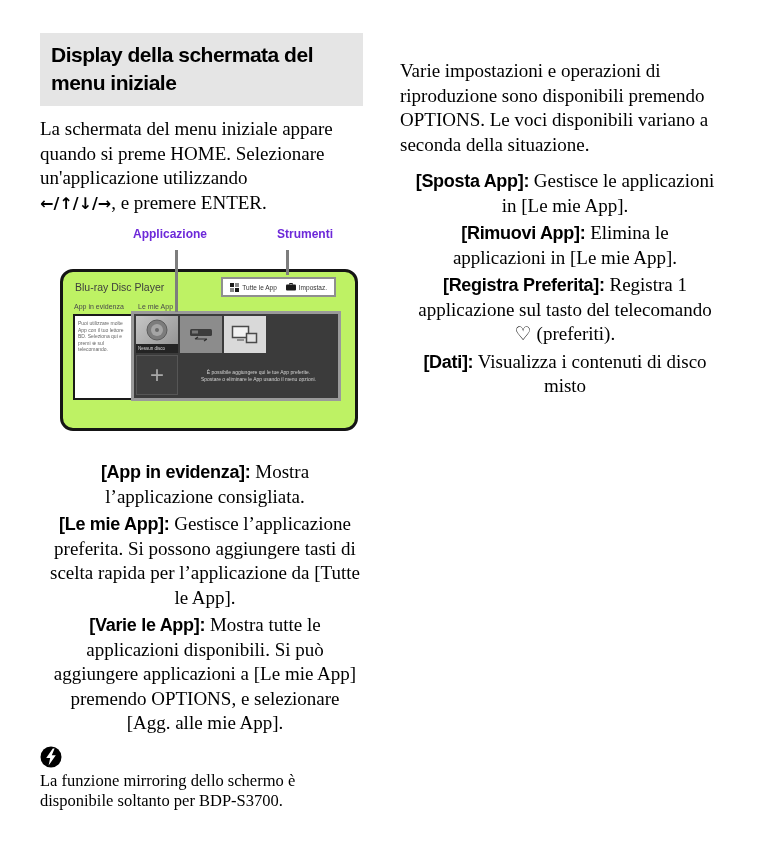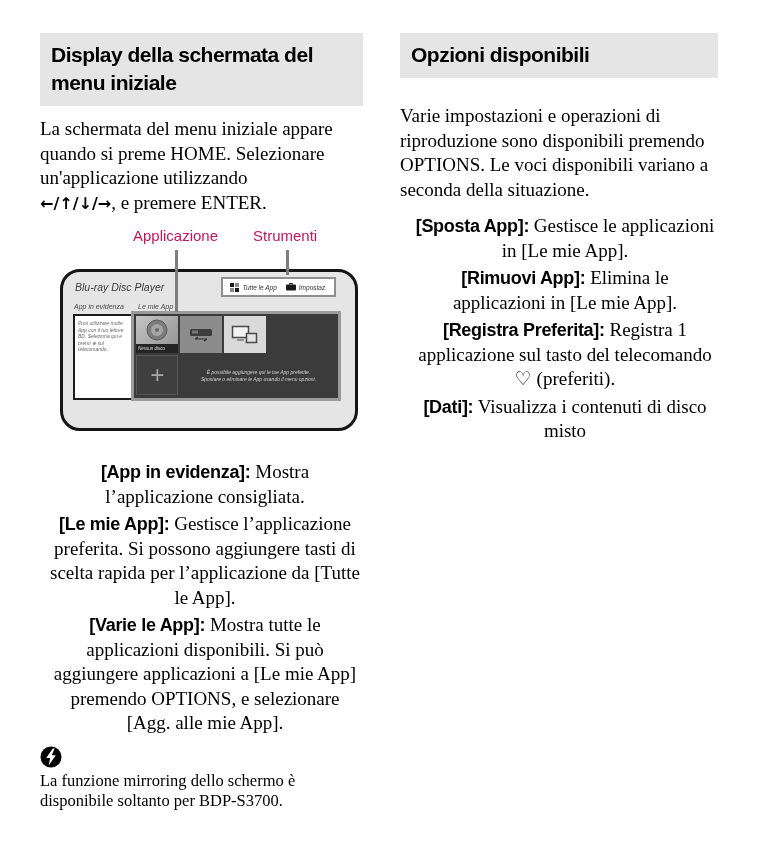--- a/index.html
+++ b/index.html
@@ -31,31 +31,31 @@
   .def{margin:0 0 3px 0;text-align:center;}
   .term{
     font-family:"Liberation Sans",sans-serif;font-weight:bold;
     font-size:18px;letter-spacing:-0.3px;
   }
 
   
   .figure{position:relative;height:205px;margin-top:11px;}
   .callout{
     position:absolute;top:0;font-family:"Liberation Sans",sans-serif;
-    font-size:15px;color:#be185d;
+    font-size:12px;color:#6d28d9;font-weight:bold;
   }
   .callout-app{left:93px;}
-  .callout-tools{left:213px;}
+  .callout-tools{left:237px;}
   .lead{position:absolute;width:3px;background:#7d7d7d;z-index:5;}
   .lead-app{left:135px;top:23px;height:62px;}
   .lead-tools{left:246px;top:23px;height:25px;}
 
   .screen{
     position:absolute;left:20px;top:42px;width:292px;height:156px;
-    border:3px solid #151515;border-radius:20px;background:#e5e5e5;font-style:italic;
+    border:3px solid #151515;border-radius:13px;background:#bef264;
   }
   .bd-title{
     position:absolute;left:12px;top:9px;
     font-family:"Liberation Sans",sans-serif;font-size:10.5px;color:#3d3d3d;
   }
   .toolbar{
     position:absolute;right:19px;top:5px;height:16px;
     border:2px solid #8f8f8f;background:#fff;
     display:flex;align-items:center;gap:9px;padding:0 7px;
   }
@@ -209,21 +209,20 @@
       <path d="M12.8 2.5 L6.2 12 h4 L8.6 19.5 L15.8 9.2 h-4 L14.6 2.5 Z" fill="#fff"></path>
     </svg>
     <p class="note-text">La funzione mirroring dello schermo è
 disponibile soltanto per BDP-S3700.</p>
   </div>
 
 </div>
 
 <div class="col col-right">
 
-  <div class="h-bar right">Opzioni disponibili</div>
 
   <p class="body-text intro-right">Varie impostazioni e operazioni di
 riproduzione sono disponibili premendo
 OPTIONS. Le voci disponibili variano a
 seconda della situazione.</p>
 
   <div class="defs defs-right">
     <p class="body-text def"><span class="term">[Sposta App]:</span><span> Gestisce le applicazioni
 in [Le mie App].</span></p>
     <p class="body-text def"><span class="term">[Rimuovi App]:</span><span> Elimina le

